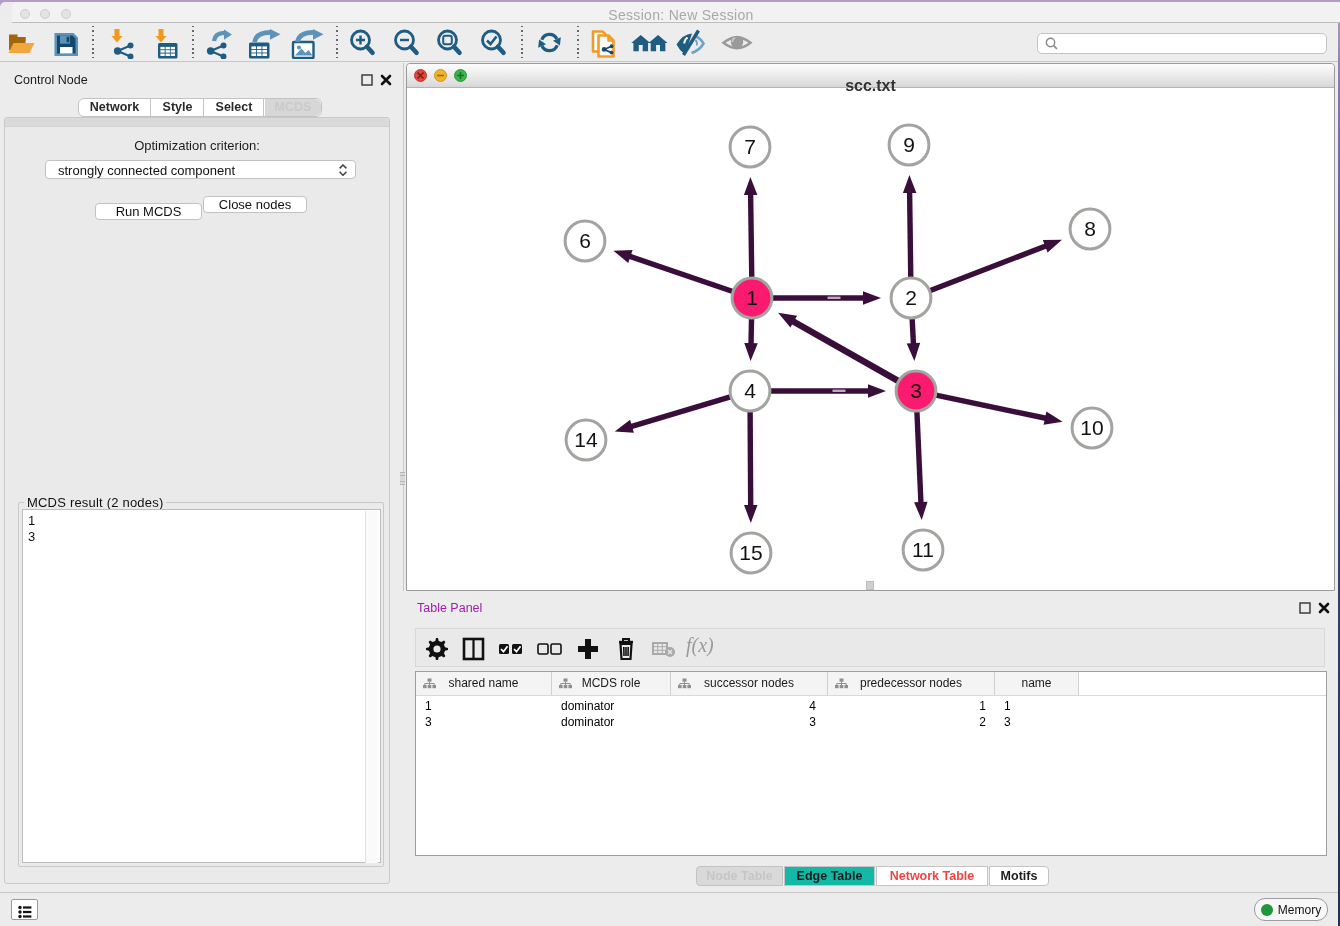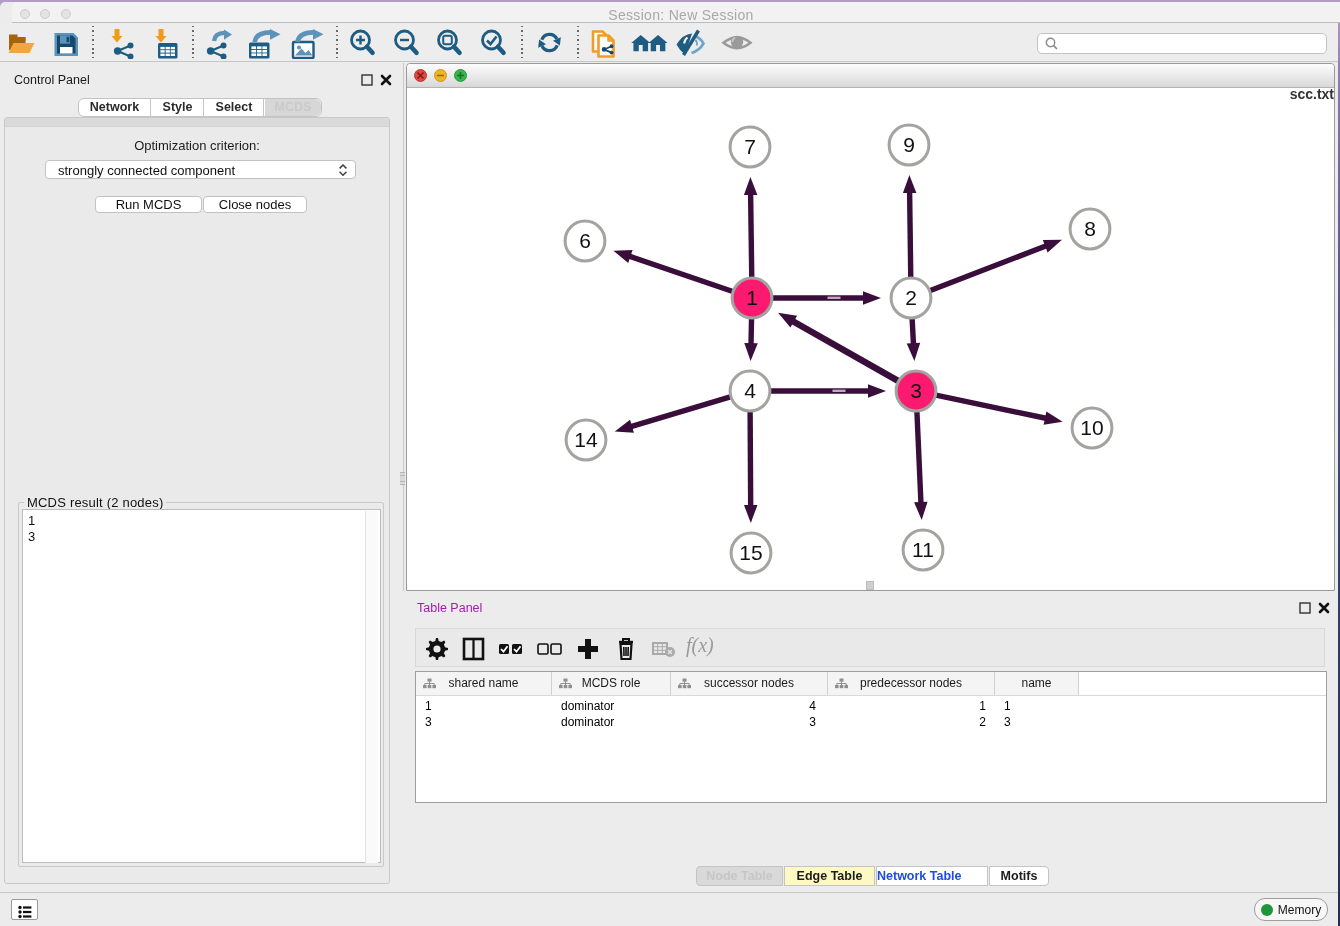--- a/index.html
+++ b/index.html
@@ -23,21 +23,21 @@
 .groupbox{position:absolute;left:13px;top:384px;width:366px;height:365px;border:1px solid #c9c9c9;border-radius:2px}
 .grouplabel{position:absolute;left:5px;top:-8px;background:#eaeaea;padding:0 3px;font-size:13px;color:#111;letter-spacing:0.2px}
 .resultarea{position:absolute;left:3px;top:6px;width:359px;height:354px;background:#fff;border:1px solid #bdbdbd}
 
 .netwin{position:absolute;left:406px;top:63px;width:929px;height:528px;background:#fff;border:1px solid #9a9a9a;border-radius:4px 4px 0 0}
 .nettitle{position:absolute;left:0;top:0;width:927px;height:24px;background:linear-gradient(#fdfdfd,#d8d8d8);border-bottom:1px solid #b4b4b4;border-radius:4px 4px 0 0}
 .dot{position:absolute;top:5px;width:13px;height:13px;border-radius:50%}
 
 .tp{position:absolute;left:400px;top:592px;width:938px;height:300px;background:#ececec}
 .tptool{position:absolute;left:15px;top:36px;width:910px;height:39px;background:#e9e9e9;border:1px solid #d8d8d8}
-.tbl{position:absolute;left:15px;top:79px;width:912px;height:132px;background:#fff;border:1px solid #9e9e9e;font-size:12px}
+.tbl{position:absolute;left:15px;top:79px;width:912px;height:185px;background:#fff;border:1px solid #9e9e9e;font-size:12px}
 .th{position:absolute;top:0;height:23px;border-right:1px solid #d0d0d0;font-size:12px;color:#1a1a1a;text-align:center;line-height:23px;background:#f4f4f4}
 
 .status{position:absolute;left:0;top:892px;width:1338px;height:34px;background:#ececec;border-top:1px solid #c9c9c9}
 </style></head>
 <body>
 <div class="win"></div>
 <div class="titlebar">
   <div class="tl" style="left:8px"></div>
     <div class="tl" style="left:28px"></div>
     <div class="tl" style="left:48.5px"></div>
@@ -183,21 +183,21 @@
 <path d="M16 10.5 Q13.5 12 13.3 15" stroke="#c9c9c9" stroke-width="1.8" fill="none"></path>
 </svg></div>
     <div class="searchbox">
       <svg width="16" height="16" viewBox="0 0 16 16" style="position:absolute;left:6px;top:2px">
         <circle cx="6.5" cy="6.5" r="4.2" fill="none" stroke="#8a8a8a" stroke-width="1.4"></circle>
         <line x1="9.6" y1="9.6" x2="13" y2="13" stroke="#8a8a8a" stroke-width="1.6"></line>
       </svg>
     </div>
   </div>
 <div class="cp">
-  <div class="cp-title" style="left:14px;top:10px">Control Panel</div>
+  <div class="cp-title" style="left:14px;top:10px">Control Node</div>
   <svg class="abs" style="left:358px;top:9px" width="36" height="16" viewBox="0 0 36 16">
     <rect x="4" y="3" width="10" height="10" fill="none" stroke="#333" stroke-width="1.4"></rect>
     <path d="M24 4 L32 12 M32 4 L24 12" stroke="#111" stroke-width="2.6" stroke-linecap="round"></path>
   </svg>
   <div class="abs" style="top:35px;left:78px;width:244px;height:19px;background:#fff;border:1px solid #c3c3c3;border-radius:6px;font-size:12.5px;font-weight:bold;color:#2a2a2a;text-align:center">
       <div class="abs" style="left:0;top:0;width:72px;height:17px;line-height:17px;border-right:1px solid #c6c6c6">Network</div>
       <div class="abs" style="left:73px;top:0;width:52px;height:17px;line-height:17px;border-right:1px solid #c6c6c6">Style</div>
       <div class="abs" style="left:126px;top:0;width:59px;height:17px;line-height:17px;border-right:1px solid #c6c6c6">Select</div>
       <div class="abs" style="left:186px;top:0;width:56px;height:17px;line-height:17px;background:#d7d7d7;color:#cacaca;border-radius:0 6px 6px 0">MCDS</div>
     </div>
@@ -205,42 +205,42 @@
 <div class="cppanel">
   <div class="cpstrip"></div>
   <div class="abs" style="left:40px;top:42px;width:311px;height:19px;background:#fff;border:1px solid #c2c2c2;border-radius:4px">
     <div class="abs" style="left:12px;top:2px;font-size:13px;color:#111">strongly connected component</div>
     <svg class="abs" style="right:6px;top:2px" width="12" height="15" viewBox="0 0 14 17">
       <path d="M3 6 L7 2 L11 6" fill="none" stroke="#444" stroke-width="1.8" stroke-linejoin="round"></path>
       <path d="M3 10 L7 14 L11 10" fill="none" stroke="#444" stroke-width="1.8" stroke-linejoin="round"></path>
     </svg>
   </div>
   <div class="abs" style="left:0;top:20px;width:100%;text-align:center;font-size:13px;color:#1c1c1c">Optimization criterion:</div>
-  <div class="btn" style="left:90px;top:78px;width:107px;height:17px;line-height:16px">Run MCDS</div>
+  <div class="btn" style="left:90px;top:85px;width:107px;height:17px;line-height:16px">Run MCDS</div>
   <div class="btn" style="left:198px;top:78px;width:104px;height:17px;line-height:16px">Close nodes</div>
   <div class="groupbox">
     <div class="grouplabel">MCDS result (2 nodes)</div>
     <div class="resultarea">
       <div class="abs" style="left:5px;top:3px;font-size:13px;color:#111;line-height:16px">1<br>3</div>
       <div class="abs" style="right:2px;top:1px;width:13px;height:352px;background:#fafafa;border-left:1px solid #e3e3e3"></div>
     </div>
   </div>
 </div>
 <div class="abs" style="left:403px;top:63px;width:1px;height:528px;background:#c9c9c9"></div>
 <div class="netwin">
   <div class="nettitle">
     <div class="dot" style="left:7px;background:#e2463d;border:1px solid #b83c32"></div>
     <div class="dot" style="left:27px;background:#f0b429;border:1px solid #cf9618"></div>
     <div class="dot" style="left:47px;background:#39b54a;border:1px solid #2a9939"></div>
     <svg class="abs" style="left:7px;top:5px" width="53" height="13" viewBox="0 0 53 13">
       <path d="M3.5 3.5 L9.5 9.5 M9.5 3.5 L3.5 9.5" stroke="#7e1d14" stroke-width="1.6"></path>
       <path d="M23 6.5 L30 6.5" stroke="#9a6d00" stroke-width="1.6"></path>
       <path d="M43 6.5 L50 6.5 M46.5 3 L46.5 10" stroke="#1c6e28" stroke-width="1.6"></path>
     </svg>
-    <div class="abs" style="left:0;top:22px;width:100%;text-align:right;font-size:14px;font-weight:bold;color:#333">scc.txt</div>
+    <div class="abs" style="left:0;top:13px;width:100%;text-align:center;font-size:16px;font-weight:bold;color:#333">scc.txt</div>
   </div>
   <svg class="abs" style="left:1px;top:25px" width="927" height="502" id="graph">
 <g stroke="#3a0e3a" stroke-width="5.4">
 <line x1="343.8" y1="191.0" x2="342.6" y2="104.0"></line>
 <line x1="327.0" y1="203.2" x2="220.5" y2="166.9"></line>
 <line x1="362.0" y1="209.0" x2="457.0" y2="209.0"></line>
 <line x1="343.6" y1="227.0" x2="343.0" y2="256.0"></line>
 <line x1="492.3" y1="293.1" x2="384.0" y2="231.7" stroke-width="6.4"></line>
 <line x1="502.8" y1="191.0" x2="501.6" y2="102.0"></line>
 <line x1="519.8" y1="202.5" x2="639.1" y2="156.5"></line>
@@ -397,22 +397,22 @@
       <div class="abs" style="left:412px;top:27px;width:158px;text-align:right">1</div>
       <div class="abs" style="left:588px;top:27px">1</div>
       <div class="abs" style="left:9px;top:43px">3</div>
       <div class="abs" style="left:145px;top:43px">dominator</div>
       <div class="abs" style="left:255px;top:43px;width:145px;text-align:right">3</div>
       <div class="abs" style="left:412px;top:43px;width:158px;text-align:right">2</div>
       <div class="abs" style="left:588px;top:43px">3</div>
     </div>
 
 <div class="abs" style="left:296px;top:274px;height:20px;width:87px;background:#d9d9d9;border:1px solid #c4c4c4;border-radius:4px 0 0 4px;font-size:12.5px;font-weight:bold;color:#c6c6c6;text-align:center;line-height:19px">Node Table</div>
-<div class="abs" style="left:384px;top:274px;height:20px;width:91px;background:#fef9c3;border:1px solid #c4c4c4;font-size:12.5px;font-weight:bold;color:#1c1c1c;text-align:center;line-height:19px">Edge Table</div>
-<div class="abs" style="left:476px;top:274px;height:20px;width:112px;background:#fff;border:1px solid #c4c4c4;font-size:12.5px;font-weight:bold;color:#1d4ed8;text-align:left;line-height:19px">Network Table</div>
+<div class="abs" style="left:384px;top:274px;height:20px;width:91px;background:#14b8a6;border:1px solid #c4c4c4;font-size:12.5px;font-weight:bold;color:#1c1c1c;text-align:center;line-height:19px">Edge Table</div>
+<div class="abs" style="left:476px;top:274px;height:20px;width:112px;background:#fff;border:1px solid #c4c4c4;font-size:12.5px;font-weight:bold;color:#ef4444;text-align:center;line-height:19px">Network Table</div>
 <div class="abs" style="left:589px;top:274px;height:20px;width:60px;background:#fff;border:1px solid #c4c4c4;border-radius:0 4px 4px 0;font-size:12.5px;font-weight:bold;color:#1c1c1c;text-align:center;line-height:19px">Motifs</div>
 </div>
 <div class="status">
   <div class="btn" style="left:11px;top:6px;width:27px;height:21px;border-radius:2px;border-color:#9b9b9b">
     <svg width="16" height="16" viewBox="0 0 16 16" style="margin-top:4px">
       <circle cx="3" cy="3.5" r="1.7" fill="#111"></circle>
         <circle cx="3" cy="8" r="1.7" fill="#111"></circle>
         <circle cx="3" cy="12.5" r="1.7" fill="#111"></circle>
       <rect x="6" y="2.4" width="8.4" height="2.2" fill="#111"></rect>
         <rect x="6" y="6.9" width="8.4" height="2.2" fill="#111"></rect>

